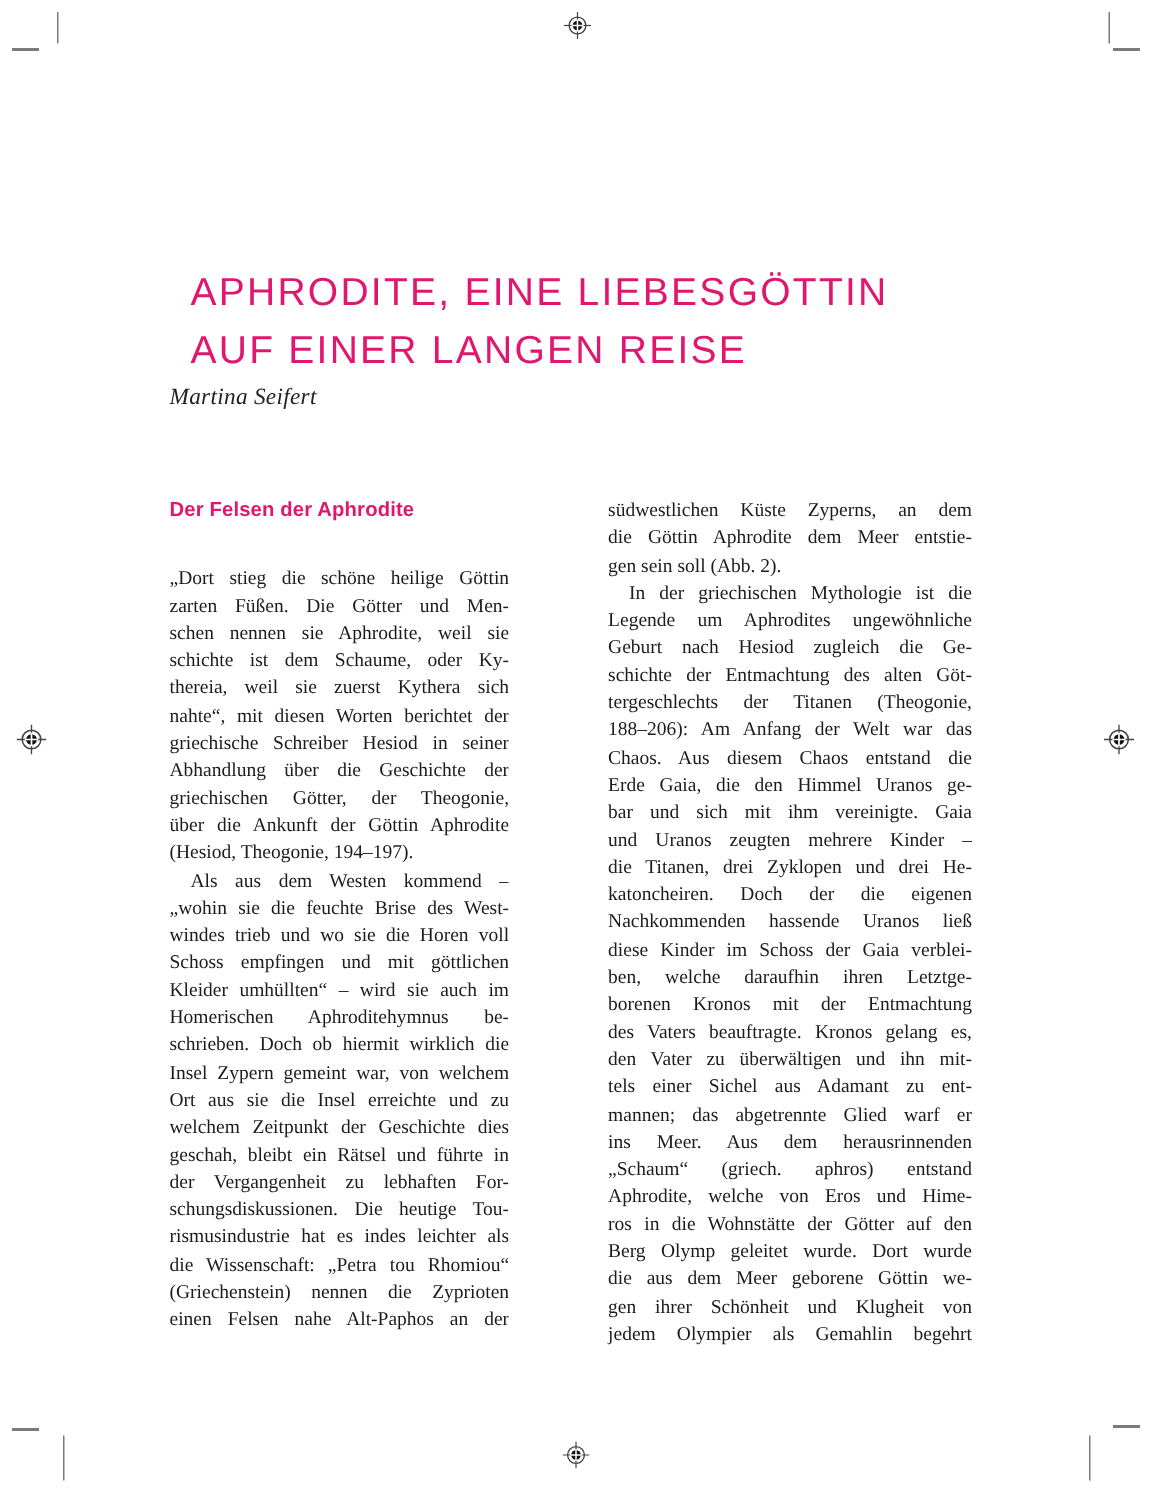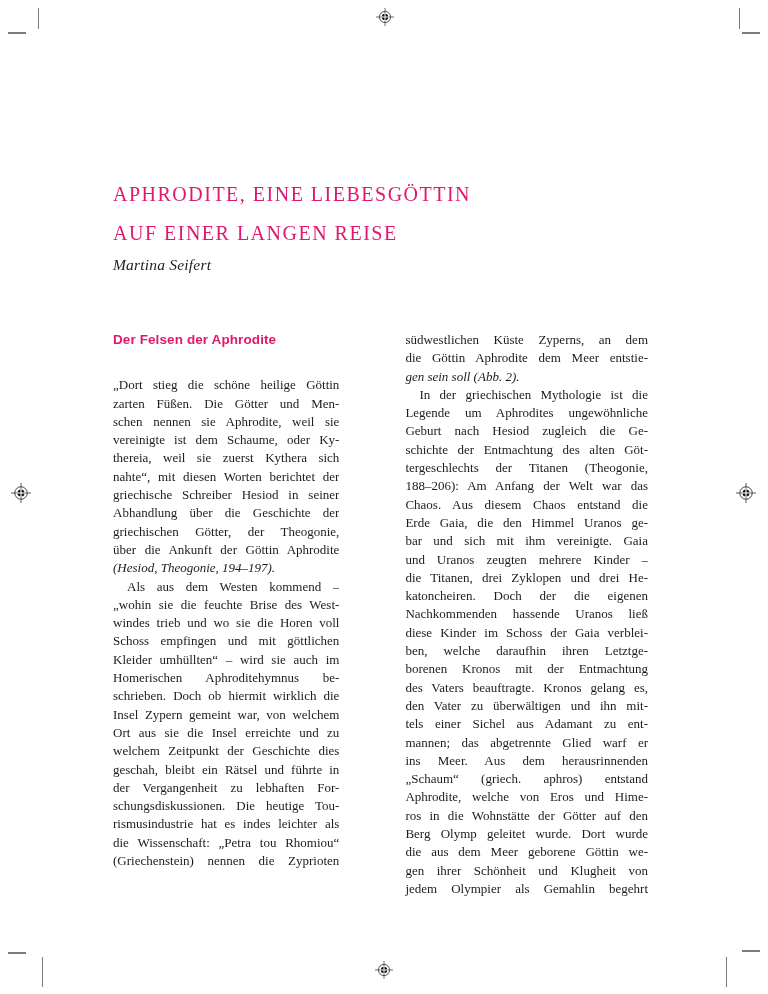--- a/index.html
+++ b/index.html
@@ -9,38 +9,38 @@
   .page { position:relative; width:768px; height:994px; background:#fff; }
 
   
   .crop { position:absolute; background:#7a7a7a; }
   .crop.v { width:1px; height:21px; }
   .crop.h { width:18px; height:2px; }
 
   .regmark { position:absolute; width:18px; height:18px; }
 
   
-  .title { position:absolute; left:113px; top:175px; color:var(--accent);
-           font-family:Liberation Serif, serif; font-size:20px; font-weight:400;
+  .title { position:absolute; left:127px; top:175px; color:var(--accent);
+           font-family:Liberation Sans, sans-serif; font-size:26px; font-weight:400;
            letter-spacing:1.5px; line-height:39px; white-space:nowrap; }
   .author { position:absolute; left:113px; top:256px; font-style:italic;
             font-size:15.5px; color:#222; letter-spacing:0.2px; }
 
   
   .columns { position:absolute; left:113px; top:331px; width:535px;
              display:flex; gap:30px; }
   .col { color:var(--ink); font-size:13px; }
   .col-left  { width:251px; }
   .col-right { width:269px;margin-left:36px; }
   .heading { font-family:"Liberation Sans", sans-serif; font-weight:700;
              font-size:13.5px; line-height:18.3px; color:var(--accent);
              margin-bottom:27px; letter-spacing:0.1px; }
   .line { height:18.3px; line-height:18.3px; overflow:hidden;
           text-align:justify; text-align-last:justify; }
-  .line.ragged { text-align:left; text-align-last:left;font-style:italic; }
+  .line.ragged { text-align:left; text-align-last:left; }
   .line.indent { text-indent:14px;font-family:Liberation Serif, serif; }
 
   
   .footer-text { position:absolute; font-family:"Liberation Sans", sans-serif;
                  font-size:9.5px; color:#3d3d3d; top:1001px; letter-spacing:0.2px; }
   .footer-left  { left:56px; }
   .footer-right { right:51px; }
   .footer-bar { position:absolute; width:1px; height:30px; top:957px; background:#7a7a7a; }
   .gap-sm { display:inline-block; width:12px; }
 </style>
@@ -95,21 +95,21 @@
   </div>
   <div class="author">Martina Seifert</div>
 
   <div class="columns">
     <div class="col col-left">
       <div class="heading">Der Felsen der Aphrodite</div>
       <div>
           <div class="line">„Dort stieg die schöne heilige Göttin</div>
           <div class="line">zarten Füßen. Die Götter und Men-</div>
           <div class="line">schen nennen sie Aphrodite, weil sie</div>
-          <div class="line">vereinigte ist dem Schaume, oder Ky-</div>
+          <div class="line">schichte ist dem Schaume, oder Ky-</div>
           <div class="line">thereia, weil sie zuerst Kythera sich</div>
           <div class="line">nahte“, mit diesen Worten berichtet der</div>
           <div class="line">griechische Schreiber Hesiod in seiner</div>
           <div class="line">Abhandlung über die Geschichte der</div>
           <div class="line">griechischen Götter, der Theogonie,</div>
           <div class="line">über die Ankunft der Göttin Aphrodite</div>
           <div class="line ragged">(Hesiod, Theogonie, 194–197).</div>
           <div class="line indent">Als aus dem Westen kommend –</div>
           <div class="line">„wohin sie die feuchte Brise des West-</div>
           <div class="line">windes trieb und wo sie die Horen voll</div>
@@ -119,20 +119,21 @@
           <div class="line">schrieben. Doch ob hiermit wirklich die</div>
           <div class="line">Insel Zypern gemeint war, von welchem</div>
           <div class="line">Ort aus sie die Insel erreichte und zu</div>
           <div class="line">welchem Zeitpunkt der Geschichte dies</div>
           <div class="line">geschah, bleibt ein Rätsel und führte in</div>
           <div class="line">der Vergangenheit zu lebhaften For-</div>
           <div class="line">schungsdiskussionen. Die heutige Tou-</div>
           <div class="line">rismusindustrie hat es indes leichter als</div>
           <div class="line">die Wissenschaft: „Petra tou Rhomiou“</div>
           <div class="line">(Griechenstein) nennen die Zyprioten</div>
+          <div class="line">einen Felsen nahe Alt-Paphos an der</div>
         </div>
     </div>
     <div class="col col-right">
       <div>
           <div class="line">südwestlichen Küste Zyperns, an dem</div>
           <div class="line">die Göttin Aphrodite dem Meer entstie-</div>
           <div class="line ragged">gen sein soll (Abb. 2).</div>
           <div class="line indent">In der griechischen Mythologie ist die</div>
           <div class="line">Legende um Aphrodites ungewöhnliche</div>
           <div class="line">Geburt nach Hesiod zugleich die Ge-</div>

